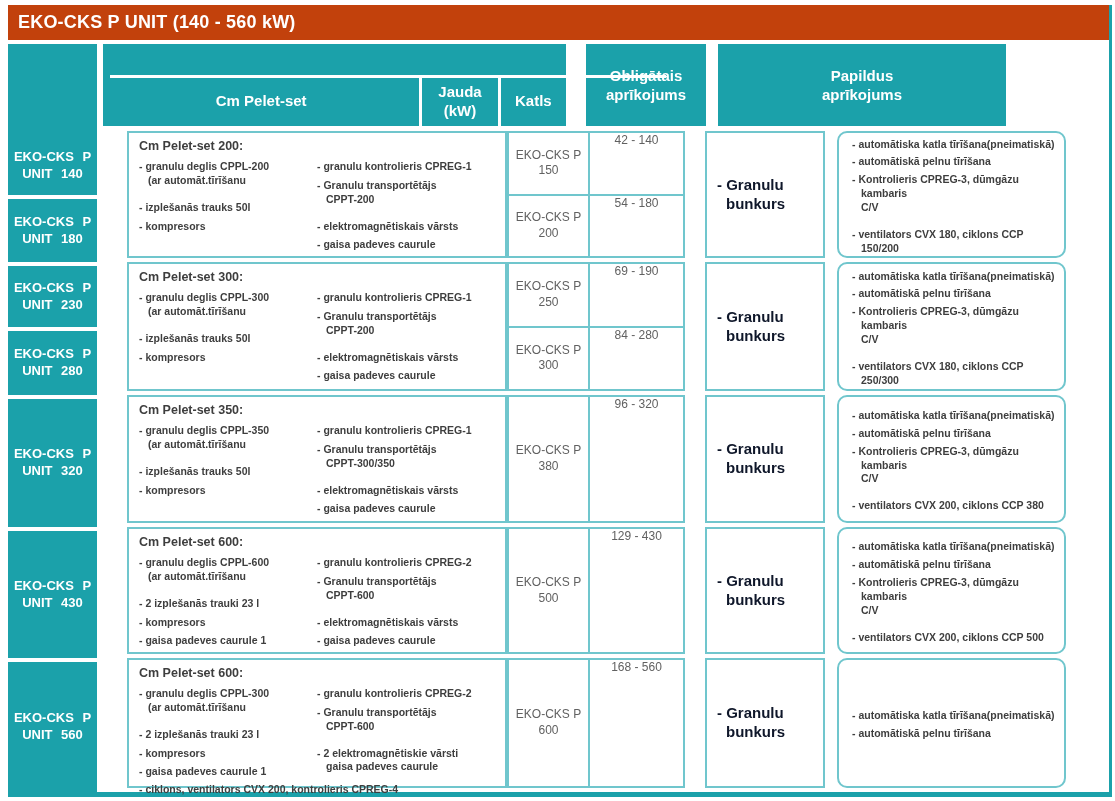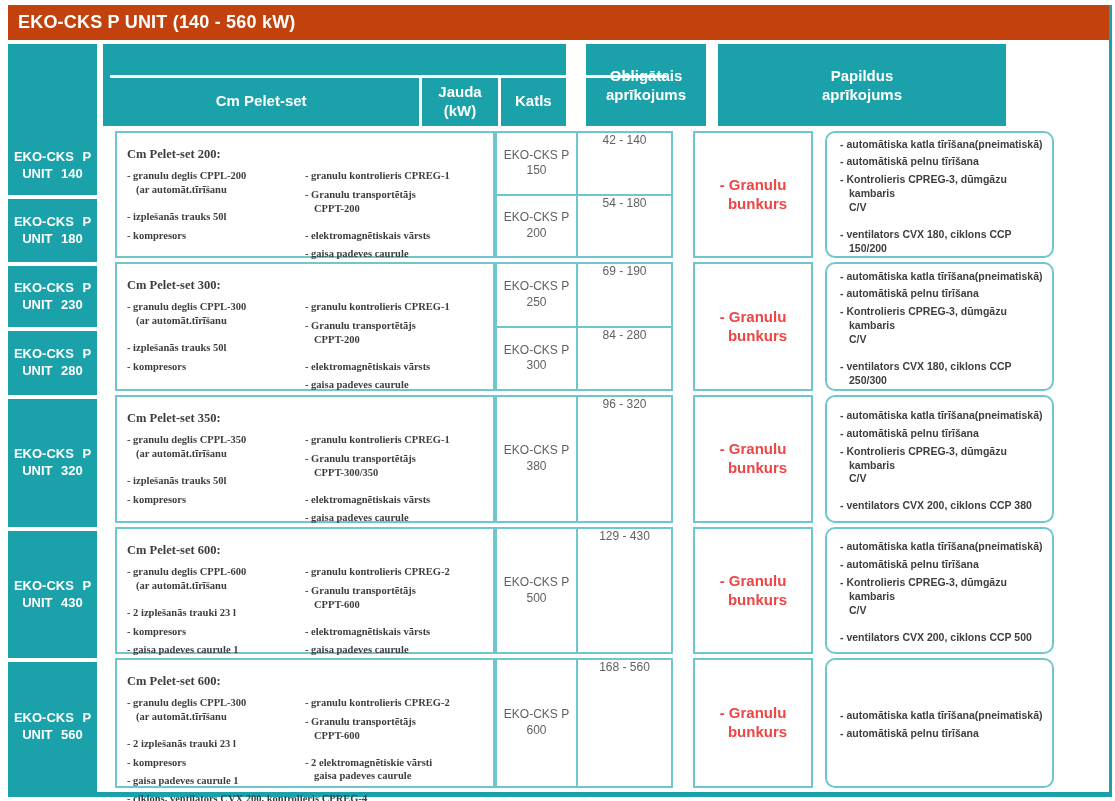--- a/index.html
+++ b/index.html
@@ -34,41 +34,41 @@
     align-items:center; justify-content:center; }
   .papild-head { margin-left:12px; width:288px; background:#1ba1aa; display:flex;
     align-items:center; justify-content:center; }
   .oblig-head span, .papild-head span { color:#fff; font-weight:bold; font-size:15px;
     text-align:center; white-space:pre-line; line-height:1.3; }
 
   
   #rows { margin-top:5px; }
   .row { display:flex; margin-bottom:4px; }
   .cell { background:#fff; border:2px solid #70c6cd; }
-  .pelet-cell { margin-left:12px; width:380px; padding:14px 8px 4px 10px;font-family:Liberation Serif, serif; }
+  .pelet-cell { margin-left:24px; width:380px; padding:6px 8px 4px 10px; }
   .pelet-title { font-size:12.5px; font-weight:bold; color:#3e3e3e; margin-bottom:2px; }
   .pelet-cols { display:flex; }
   .pcol-left { width:178px; }
   .pcol-right { flex:1; }
   .item { font-size:10.5px; font-weight:bold; color:#3e3e3e; line-height:1.32;
     white-space:pre-line; padding-left:9px; text-indent:-9px; margin-top:5px; }
   .item.gap-top { margin-top:13px; }
   .bottom-item { margin-top:4px; }
 
   .boiler-col { width:178px; display:flex; flex-direction:column; }
   .boiler-row { flex:1; display:flex; }
   .boiler-row + .boiler-row { margin-top:-2px; }
   .katls-cell { width:83px; display:flex; align-items:center; justify-content:center; }
   .jauda-cell { width:97px; margin-left:-2px; display:flex; align-items:flex-start; justify-content:center; }
   .katls-cell span, .jauda-cell span { font-size:12px; color:#616161; text-align:center;
     white-space:pre-line; line-height:1.3; }
 
   .oblig-cell { margin-left:20px; width:120px; display:flex; align-items:center; justify-content:center; }
-  .oblig-text { font-size:15px; font-weight:bold; color:#ef4444; line-height:1.25;
-    width:96px; padding-left:9px; text-indent:-9px; white-space:pre-line;text-align:center; }
+  .oblig-text { font-size:15px; font-weight:bold; color:#0f172a; line-height:1.25;
+    width:96px; padding-left:9px; text-indent:-9px; white-space:pre-line; }
 
   .papild-cell { margin-left:12px; width:229px; display:flex; flex-direction:column;
     justify-content:center; padding:4px 8px 4px 13px;border-radius:10px; }
   .papild-cell .item { margin-top:4px; }
   .papild-cell .item.gap-top { margin-top:13px; }
 </style>
 </head>
 <body>
 
 <div class="frame">

